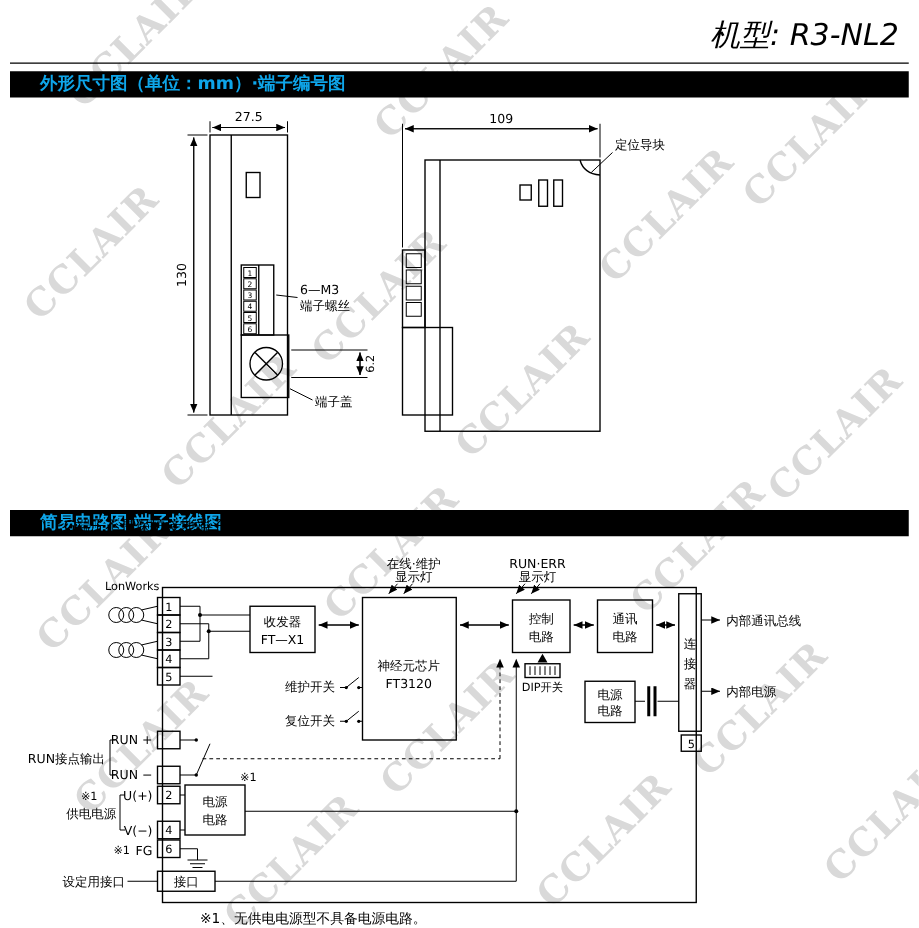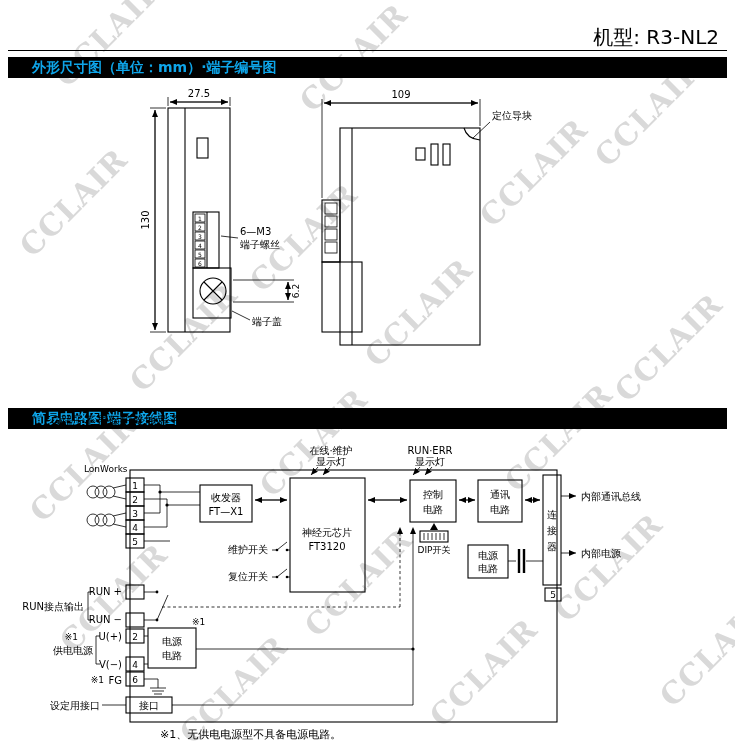--- a/index.html
+++ b/index.html
@@ -7,21 +7,21 @@
   body {
     font-family:"DejaVu Sans", sans-serif;
     width:735px; height:742px; position:relative; overflow:hidden; color:#000;
   }
   .wm {
     position:absolute; color:#d9d9d9; font-family:"DejaVu Serif", serif;
     font-weight:bold; font-size:30px; letter-spacing:1px;
     transform:rotate(-45deg); z-index:0; white-space:nowrap; user-select:none;
   }
   .layer { position:absolute; z-index:1; }
-  .model { top:24px; right:16px; font-size:20px; }
+  .model { top:12px; right:16px; font-size:24px;font-style:italic; }
   .rule  { top:50px; left:8px; width:719px; border-top:1.5px solid #000; height:0; }
   .bar {
     left:8px; width:719px; height:21px; background:#000; color:#0ea5e9;
     font-size:14px; font-weight:bold; line-height:21px; padding-left:24px;
   }
   .bar1 { top:57px; }
   .bar2 { top:408px; }
   .note { top:413px; left:20px; font-size:12px; }
   svg.layer { left:0; }
   svg text { font-family:"DejaVu Sans", sans-serif; fill:#000; }

